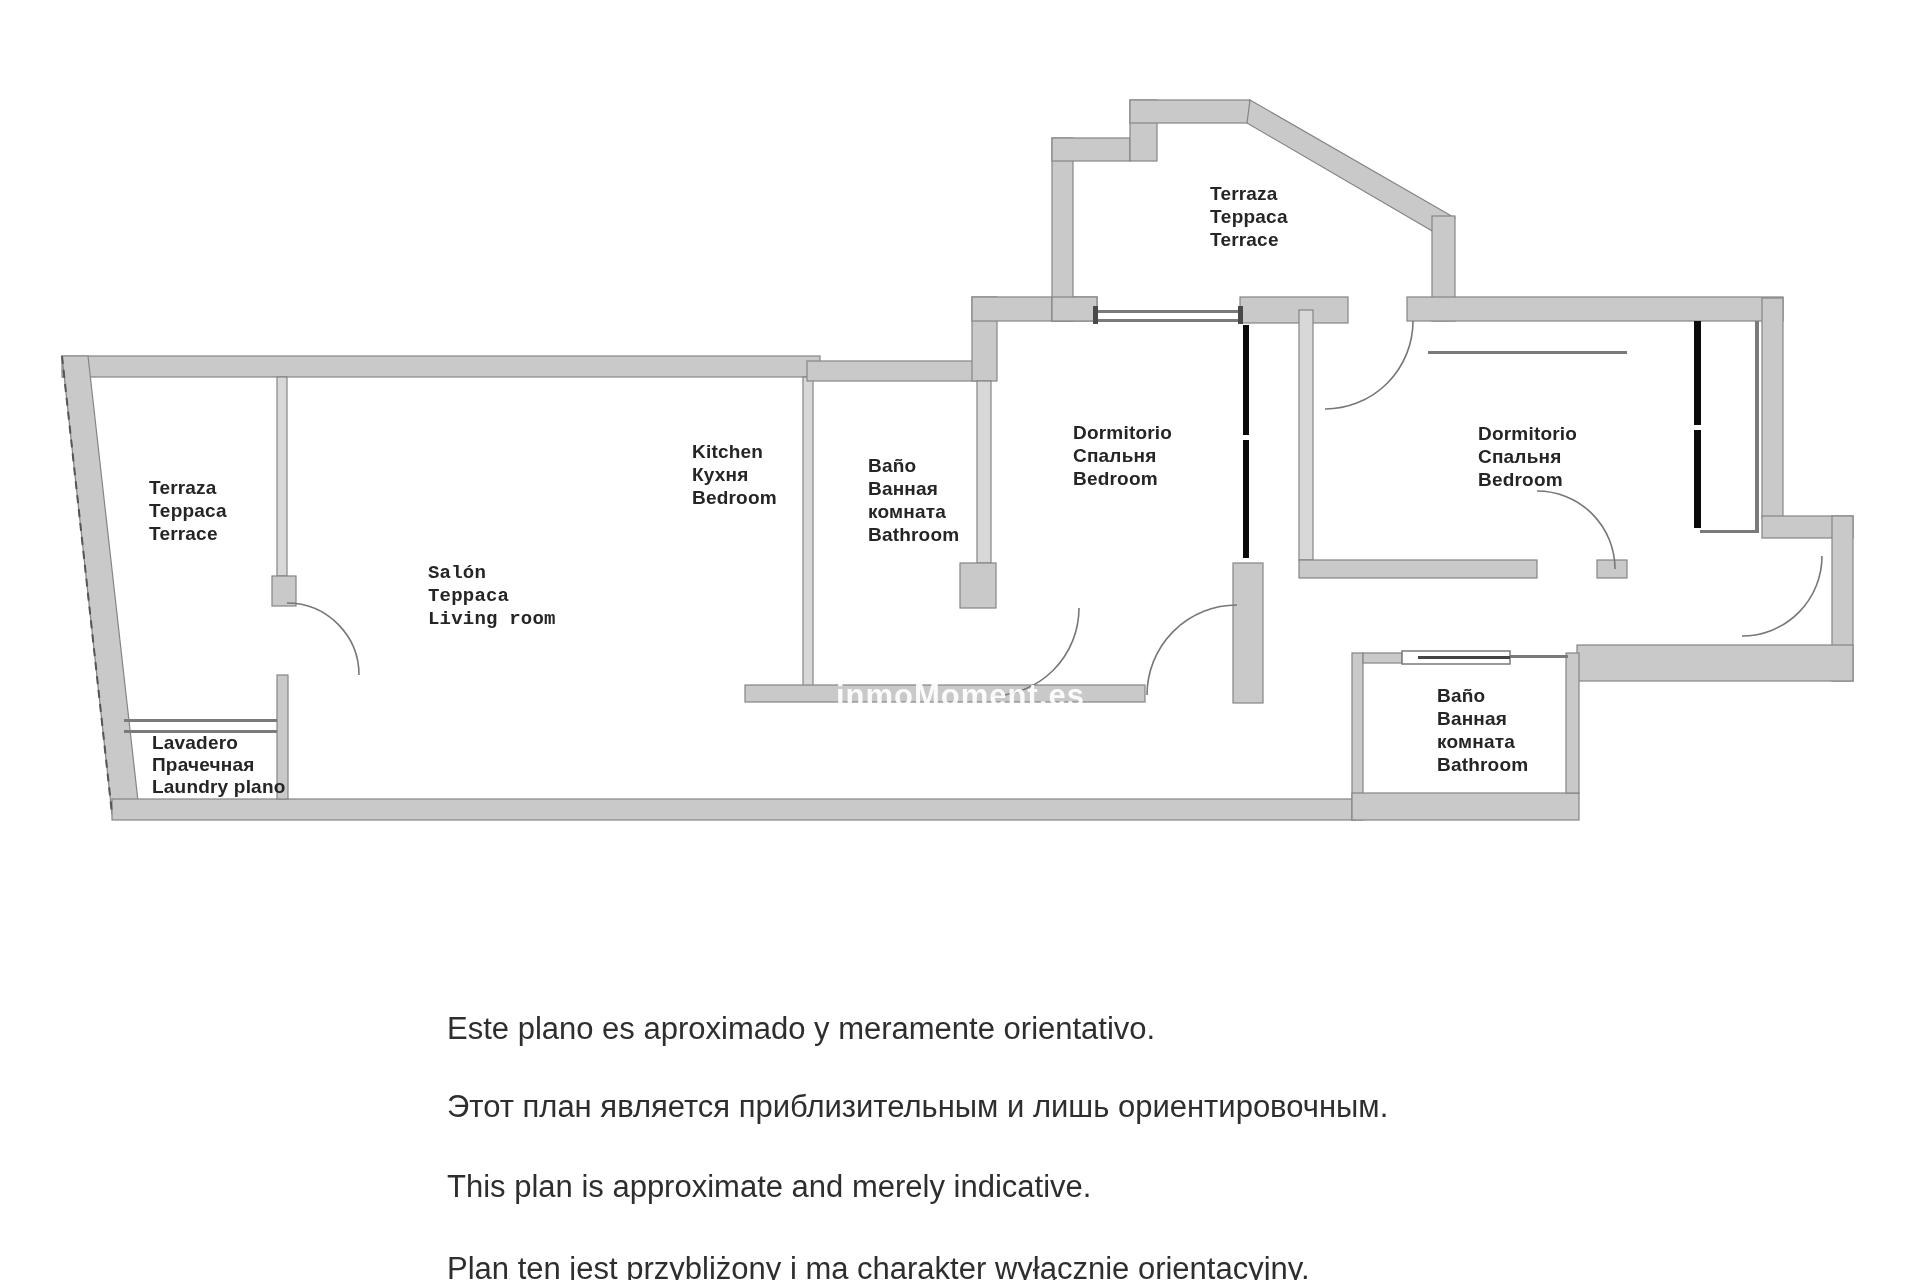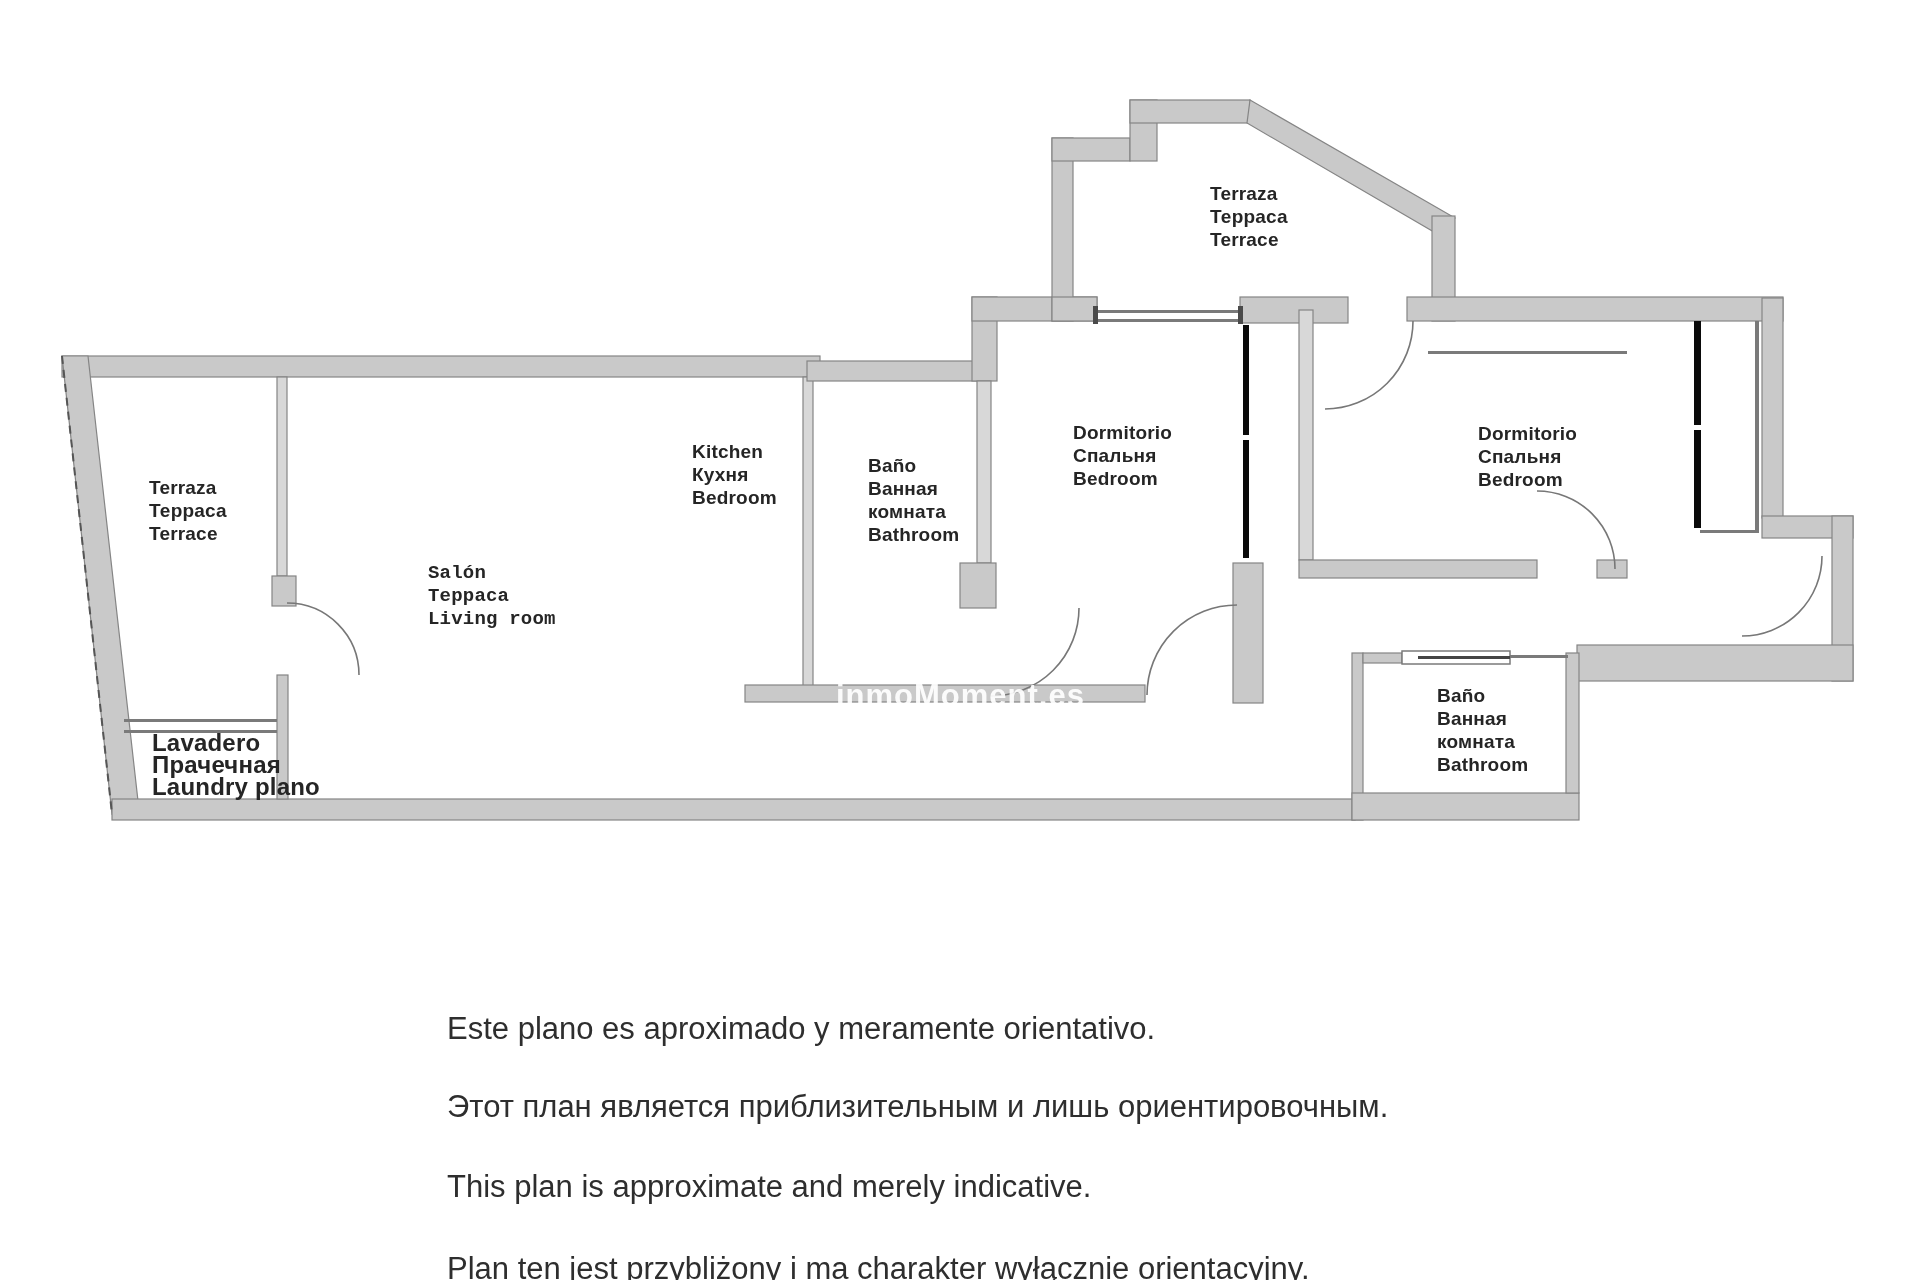--- a/index.html
+++ b/index.html
@@ -159,21 +159,21 @@
     <div>комната</div>
     <div>Bathroom</div>
   </div>
 
   <div class="room-label" style="left:428px;top:514px;font-family:Liberation Mono, monospace;">
     <div>Salón</div>
     <div>Терраса</div>
     <div>Living room</div>
   </div>
 
-  <div class="room-label" style="left:152px;top:684px;font-size:24px;line-height:22px;">
+  <div class="room-label" style="left:152px;top:684px;font-size:19px;line-height:22px;">
     <div>Lavadero</div>
     <div>Прачечная</div>
     <div>Laundry plano</div>
   </div>
 
   <div class="room-label" style="left:1073px;top:373px;">
     <div>Dormitorio</div>
     <div>Спальня</div>
     <div>Bedroom</div>
   </div>

